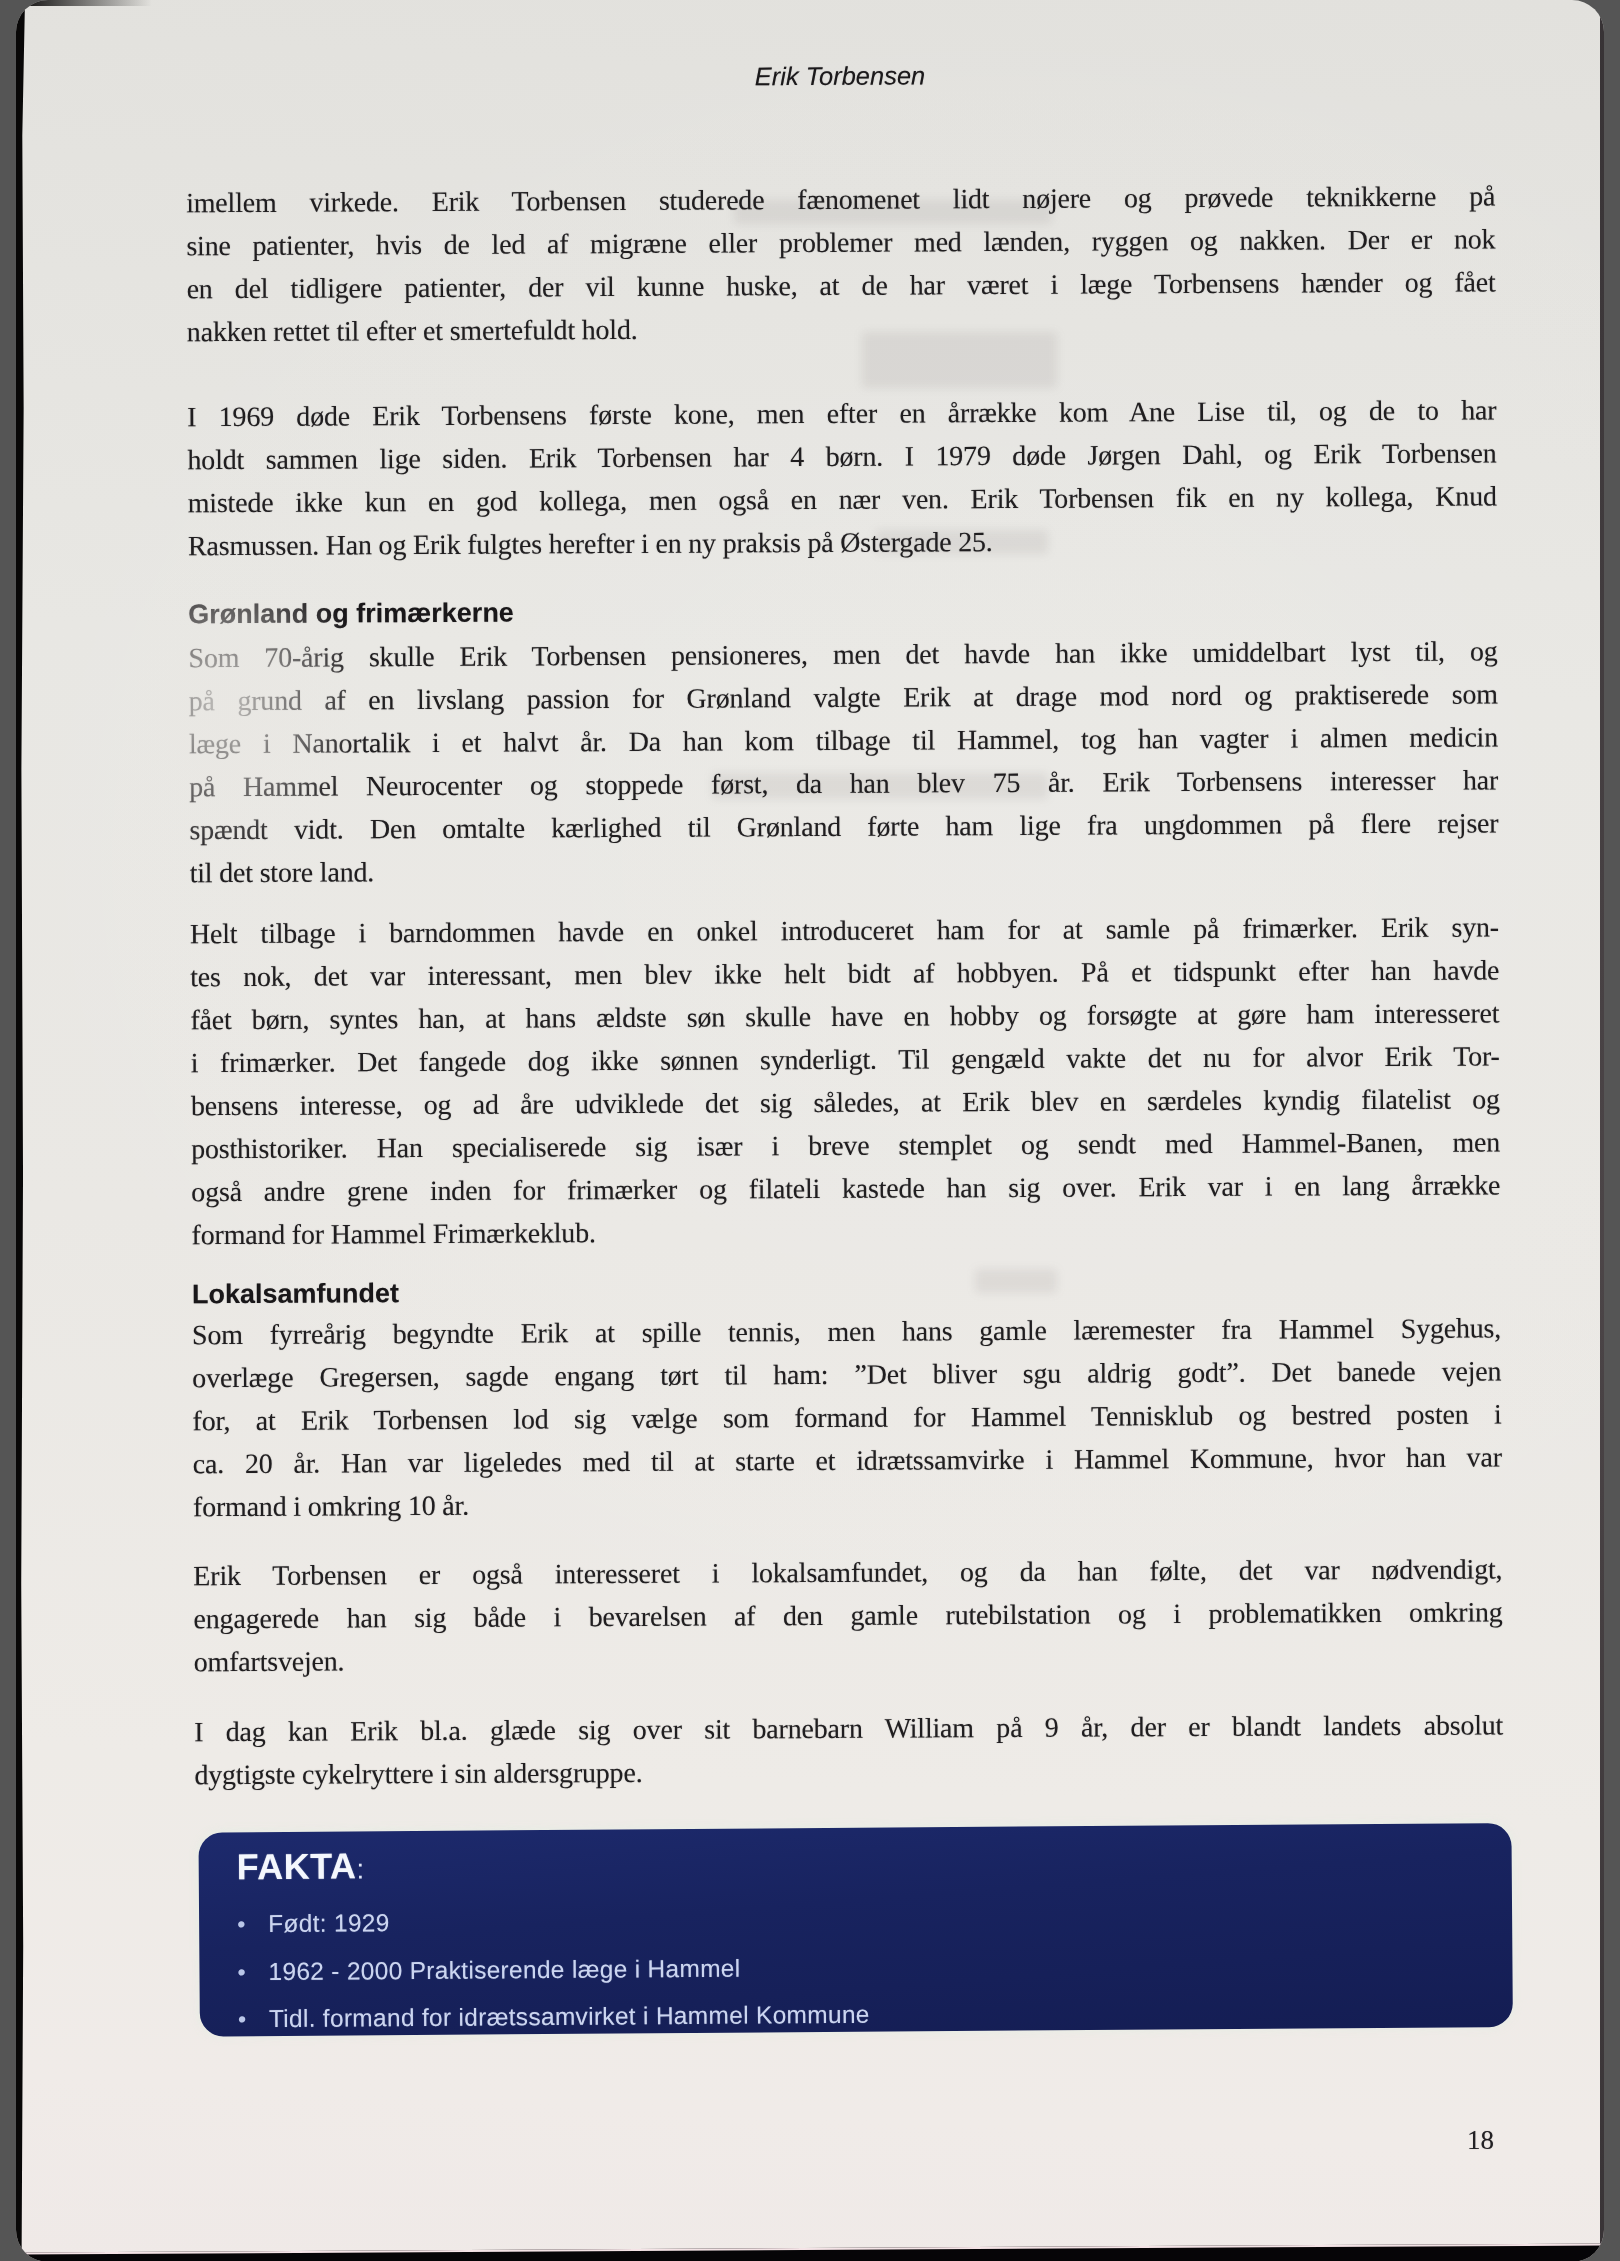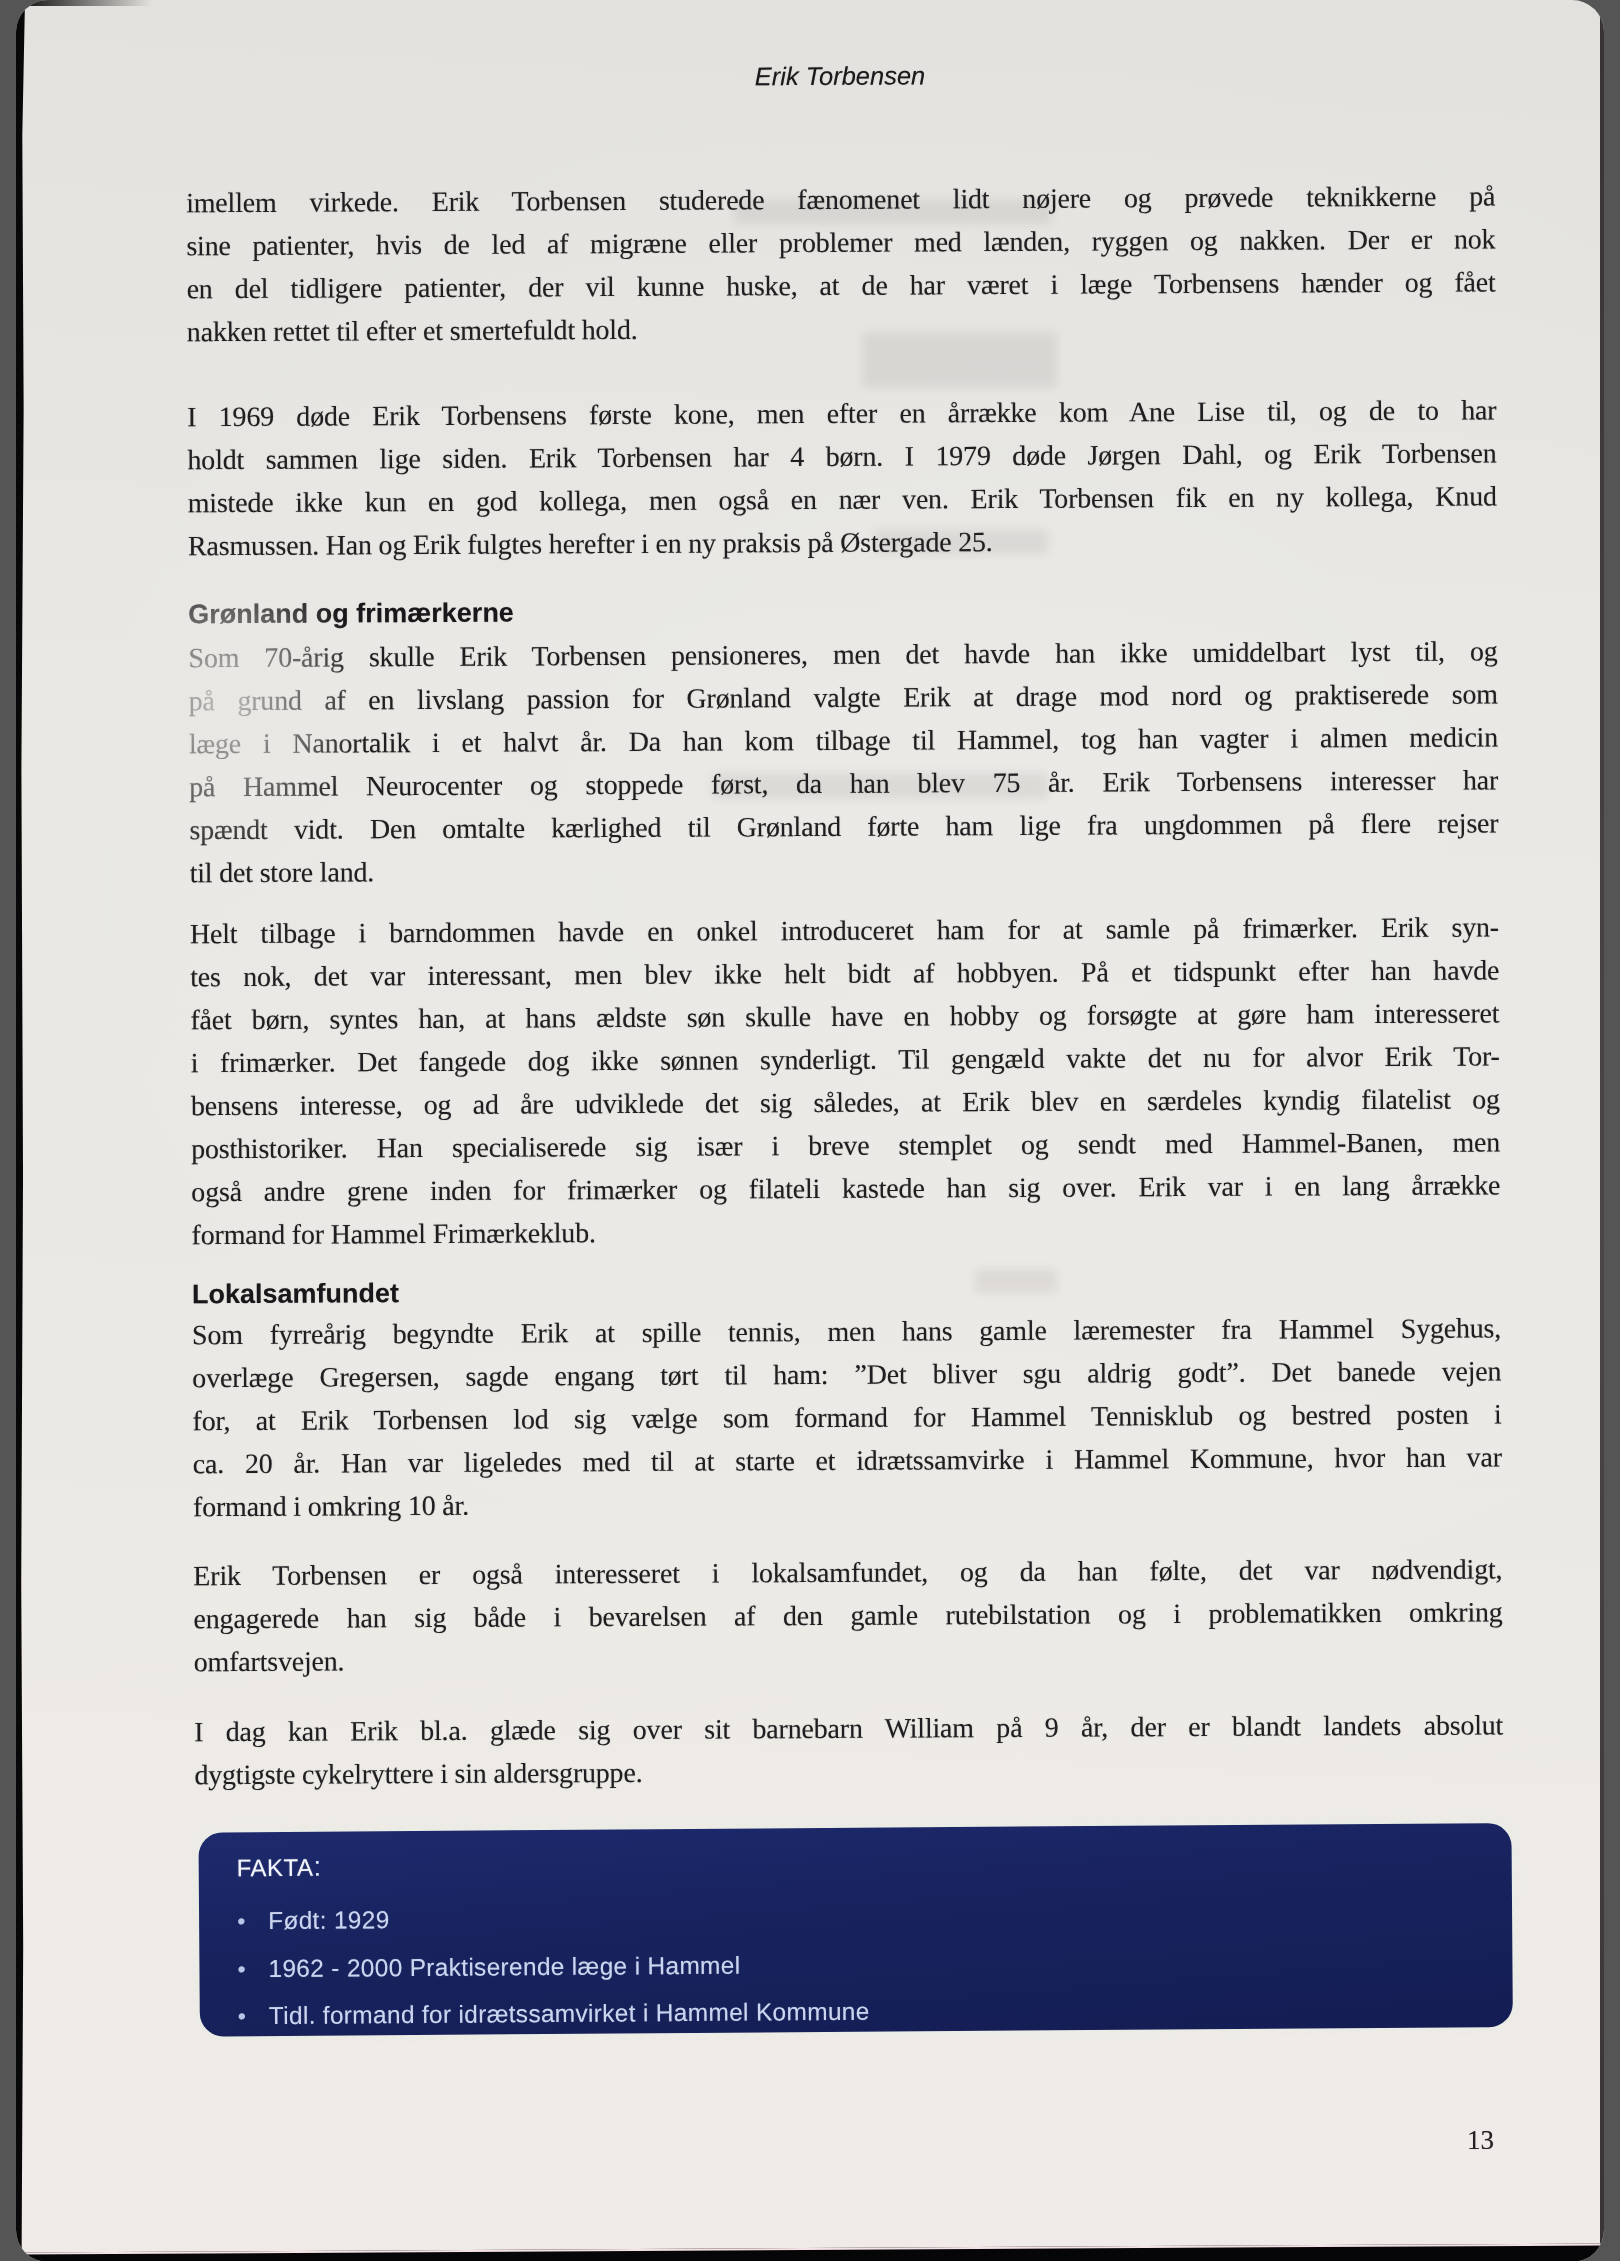--- a/index.html
+++ b/index.html
@@ -117,22 +117,22 @@
     height: 204px;
     background: linear-gradient(176deg, #1d2a6d 0%, #18235f 40%, #141d53 100%);
     border-radius: 23.6px;
     padding: 14.5px 38px 0 38px;
     transform: rotate(-0.12deg);
     box-shadow: 0 0 6.4px 1.8px rgba(226,238,226,0.55);
     font-family: "Liberation Sans", sans-serif;
   }
   .fakta-title-row { line-height: 40px; }
   .fakta-title {
-    font-weight: normal;
-    font-size: 24px;
+    font-weight: bold;
+    font-size: 36px;
     color: #f4f7fd;
     letter-spacing: 0.5px;
     text-shadow: 0 0 1.4px rgba(244,247,253,0.5);
   }
   .fakta-colon { font-size: 28px; color: #dfe6f7; }
   .fakta-item {
     display: flex; align-items: baseline;
     margin-top: 13.6px;
     line-height: 34px;
   }
@@ -247,17 +247,17 @@
           <span class="fakta-bullet">•</span>
           <span class="fakta-item-text">Tidl. formand for idrætssamvirket i Hammel Kommune</span>
         </div>
       </div>
 
     </div>
 
     <div class="fade-spot"></div>
   </div>
 
-  <div class="page-number">13</div>
+  <div class="page-number">18</div>
 
   <div class="edge-bottom"></div>
 </div>
 
 
 </body></html>

